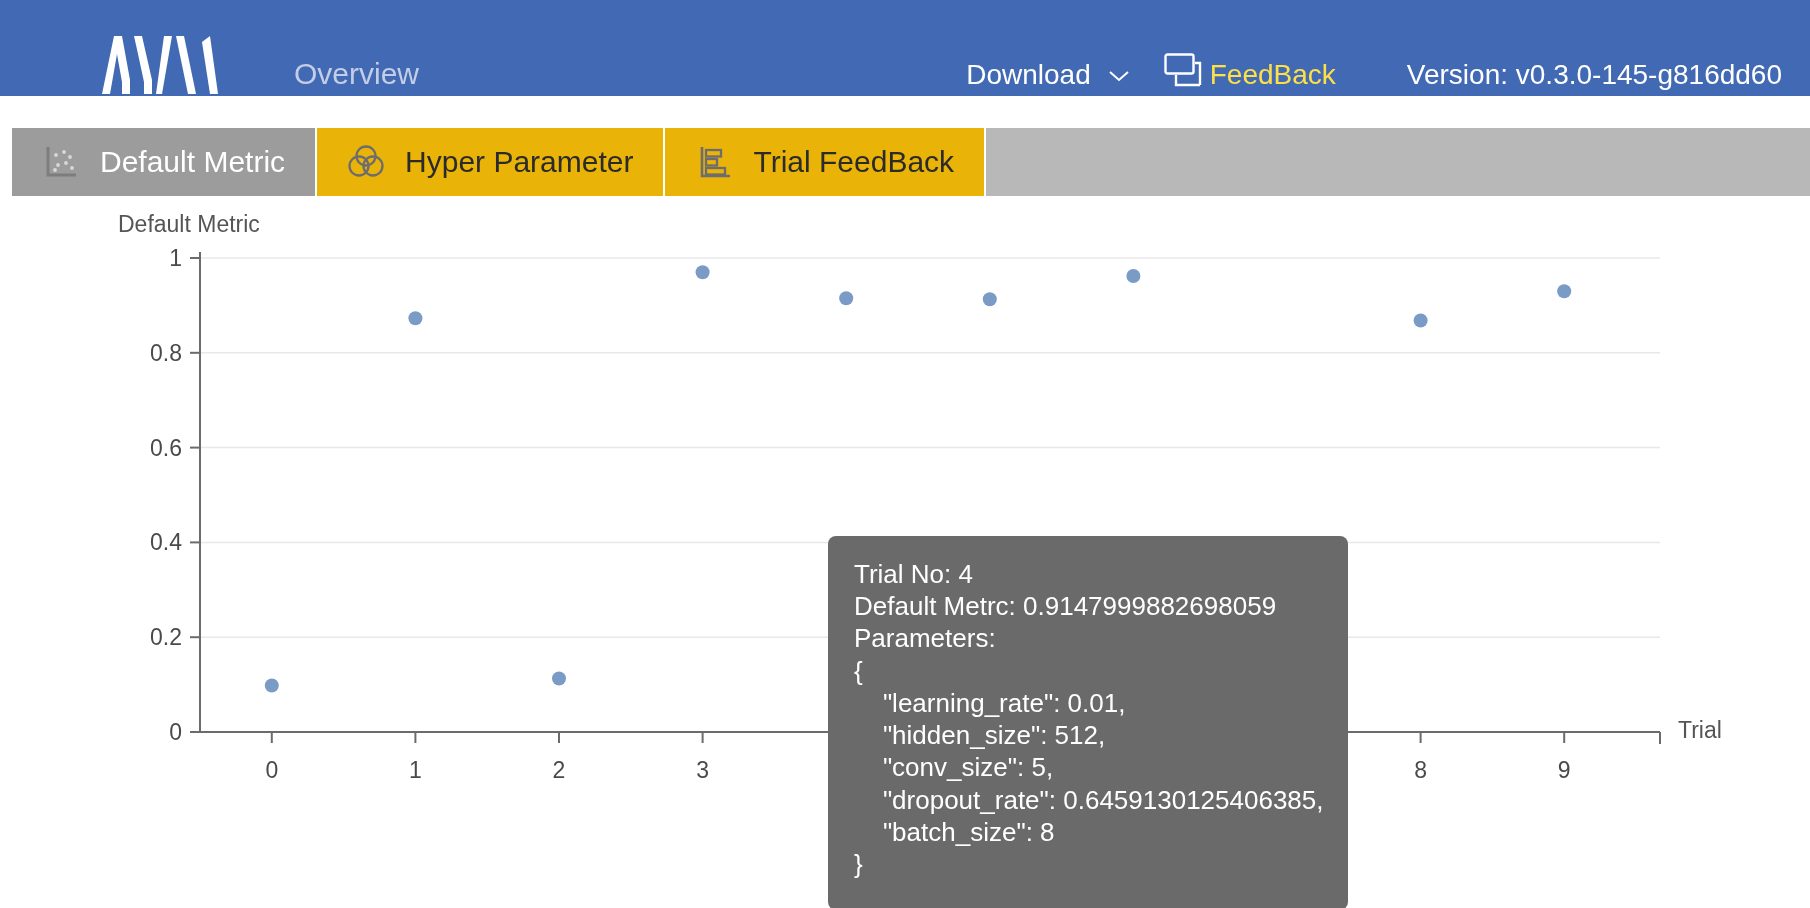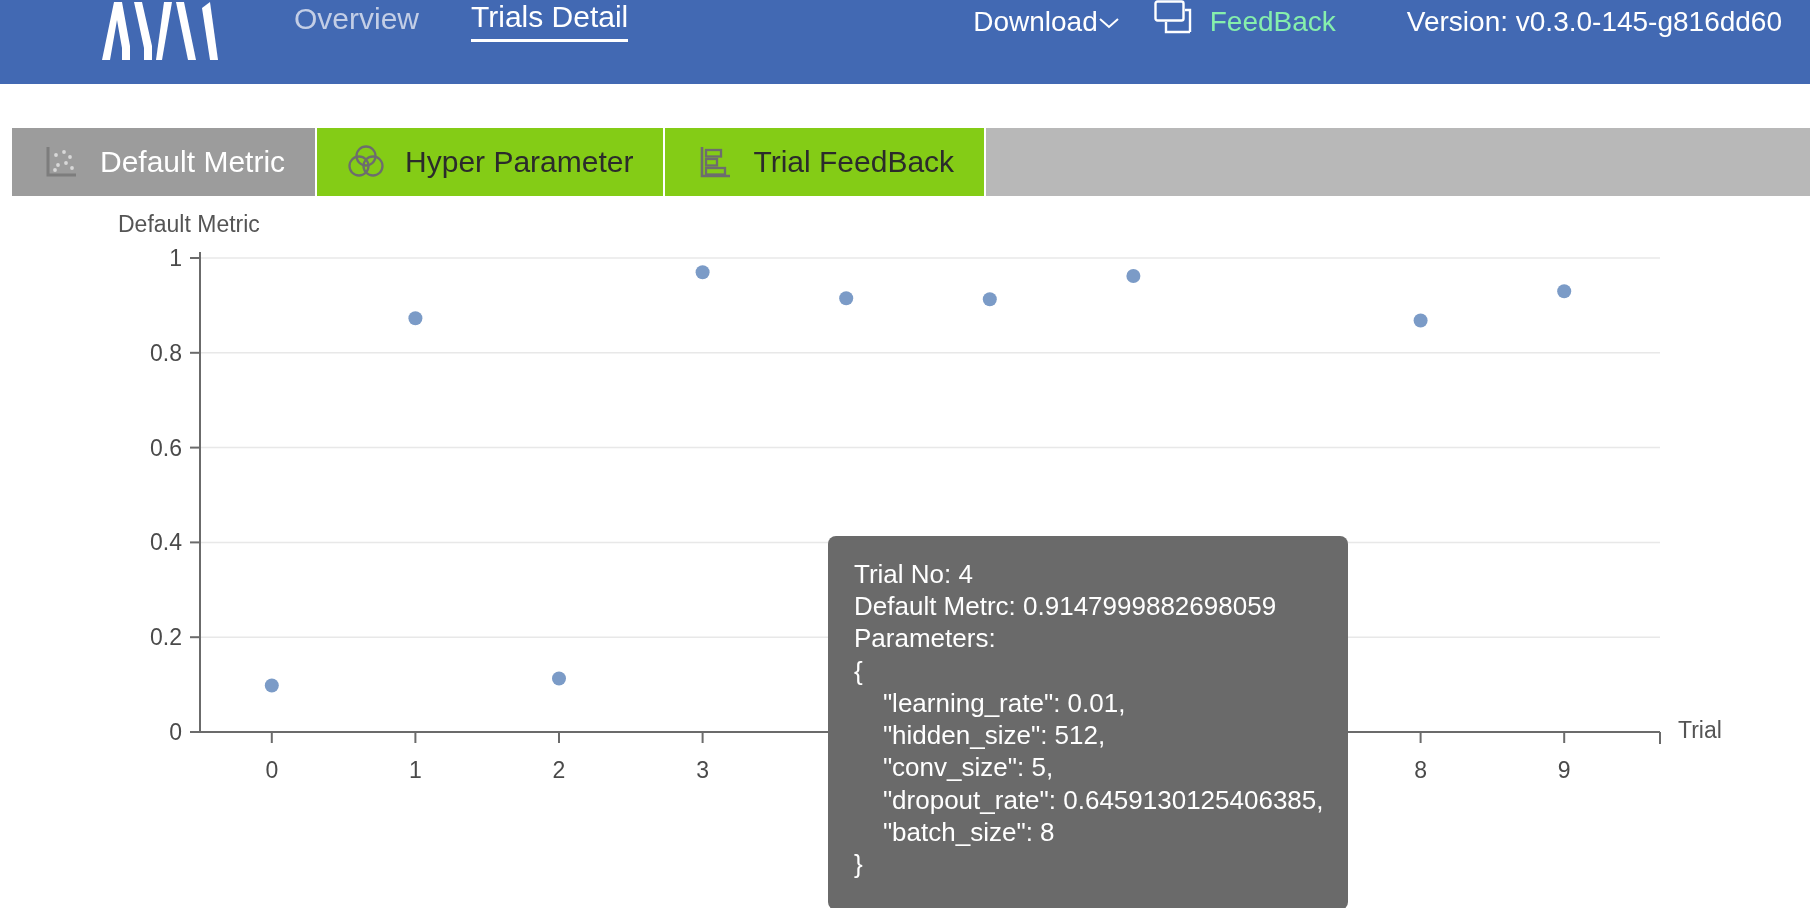--- a/index.html
+++ b/index.html
@@ -10,24 +10,24 @@
     width: 1810px;
     height: 908px;
     background: #ffffff;
     font-family: "Liberation Sans", sans-serif;
     overflow: hidden;
     position: relative;
   }
 
   
   #header {
-    height: 84px;
+    height: 96px;
     background: #4269b3;
     display: flex;
-    align-items: flex-start;
+    align-items: flex-end;
     position: relative;
     box-sizing: border-box;
   }
   #logo {
     margin-left: 100px;
     width: 136px;
     height: 62px;
     display: block;
   }
   #nav-links {
@@ -54,36 +54,36 @@
     display: flex;
     align-items: center;
     gap: 34px;
     color: #ffffff;
   }
   #download-btn {
     font-size: 28px;
     color: #ffffff;
     display: flex;
     align-items: center;
-    gap: 0;
+    gap: 17px;
     cursor: pointer;
     white-space: nowrap;
   }
   .caret {
     font-size: 19px;
     line-height: 1;
     position: relative;
     top: 2px;
   }
   #feedback-btn {
     font-size: 28px;
-    color: #86efac;
-    display: flex;
-    align-items: center;
-    gap: 12px;
+    color: #fde047;
+    display: flex;
+    align-items: center;
+    gap: 2px;
     cursor: pointer;
     white-space: nowrap;
   }
   #version-label {
     font-size: 28px;
     color: #ffffff;
     white-space: nowrap;
     margin-left: 37px;
   }
 
@@ -96,21 +96,21 @@
     height: 68px;
     display: flex;
     align-items: stretch;
     background: transparent;
   }
   .tab {
     display: flex;
     align-items: center;
     gap: 20px;
     padding: 0 30px;
-    background: #84cc16;
+    background: #eab308;
     color: #2b2b2b;
     font-size: 30px;
     cursor: pointer;
     border-right: 2px solid #ffffff;
     box-sizing: border-box;
     white-space: nowrap;
   }
   .tab.active {
     background: #9c9c9c;
     color: #ffffff;
@@ -191,21 +191,20 @@
   <svg id="logo" viewBox="0 0 136 62" aria-hidden="true">
     <polygon fill="#ffffff" points="2,60 14,2 22,2 30,46 30,60 22,60 22,48 17,20 10,60"></polygon>
     <polygon fill="#ffffff" points="34,2 42,2 52,46 52,60 44,60 44,48 38,20"></polygon>
     <polygon fill="#ffffff" points="56,60 64,2 72,2 62,60"></polygon>
     <polygon fill="#ffffff" points="76,2 84,2 96,60 88,60"></polygon>
     <polygon fill="#ffffff" points="102,8 110,2 118,60 110,60"></polygon>
   </svg>
 
   <div id="nav-links">
     <div class="nav-link">Overview</div>
-    <div class="nav-link active">Trials Detail</div>
   </div>
 
   <div id="header-right">
     <div id="download-btn">
       <span>Download</span>
       <span class="caret">
         <svg width="22" height="14" viewBox="0 0 22 14" aria-hidden="true">
           <polyline points="2,3 11,11 20,3" fill="none" stroke="#ffffff" stroke-width="2"></polyline>
         </svg>
       </span>

